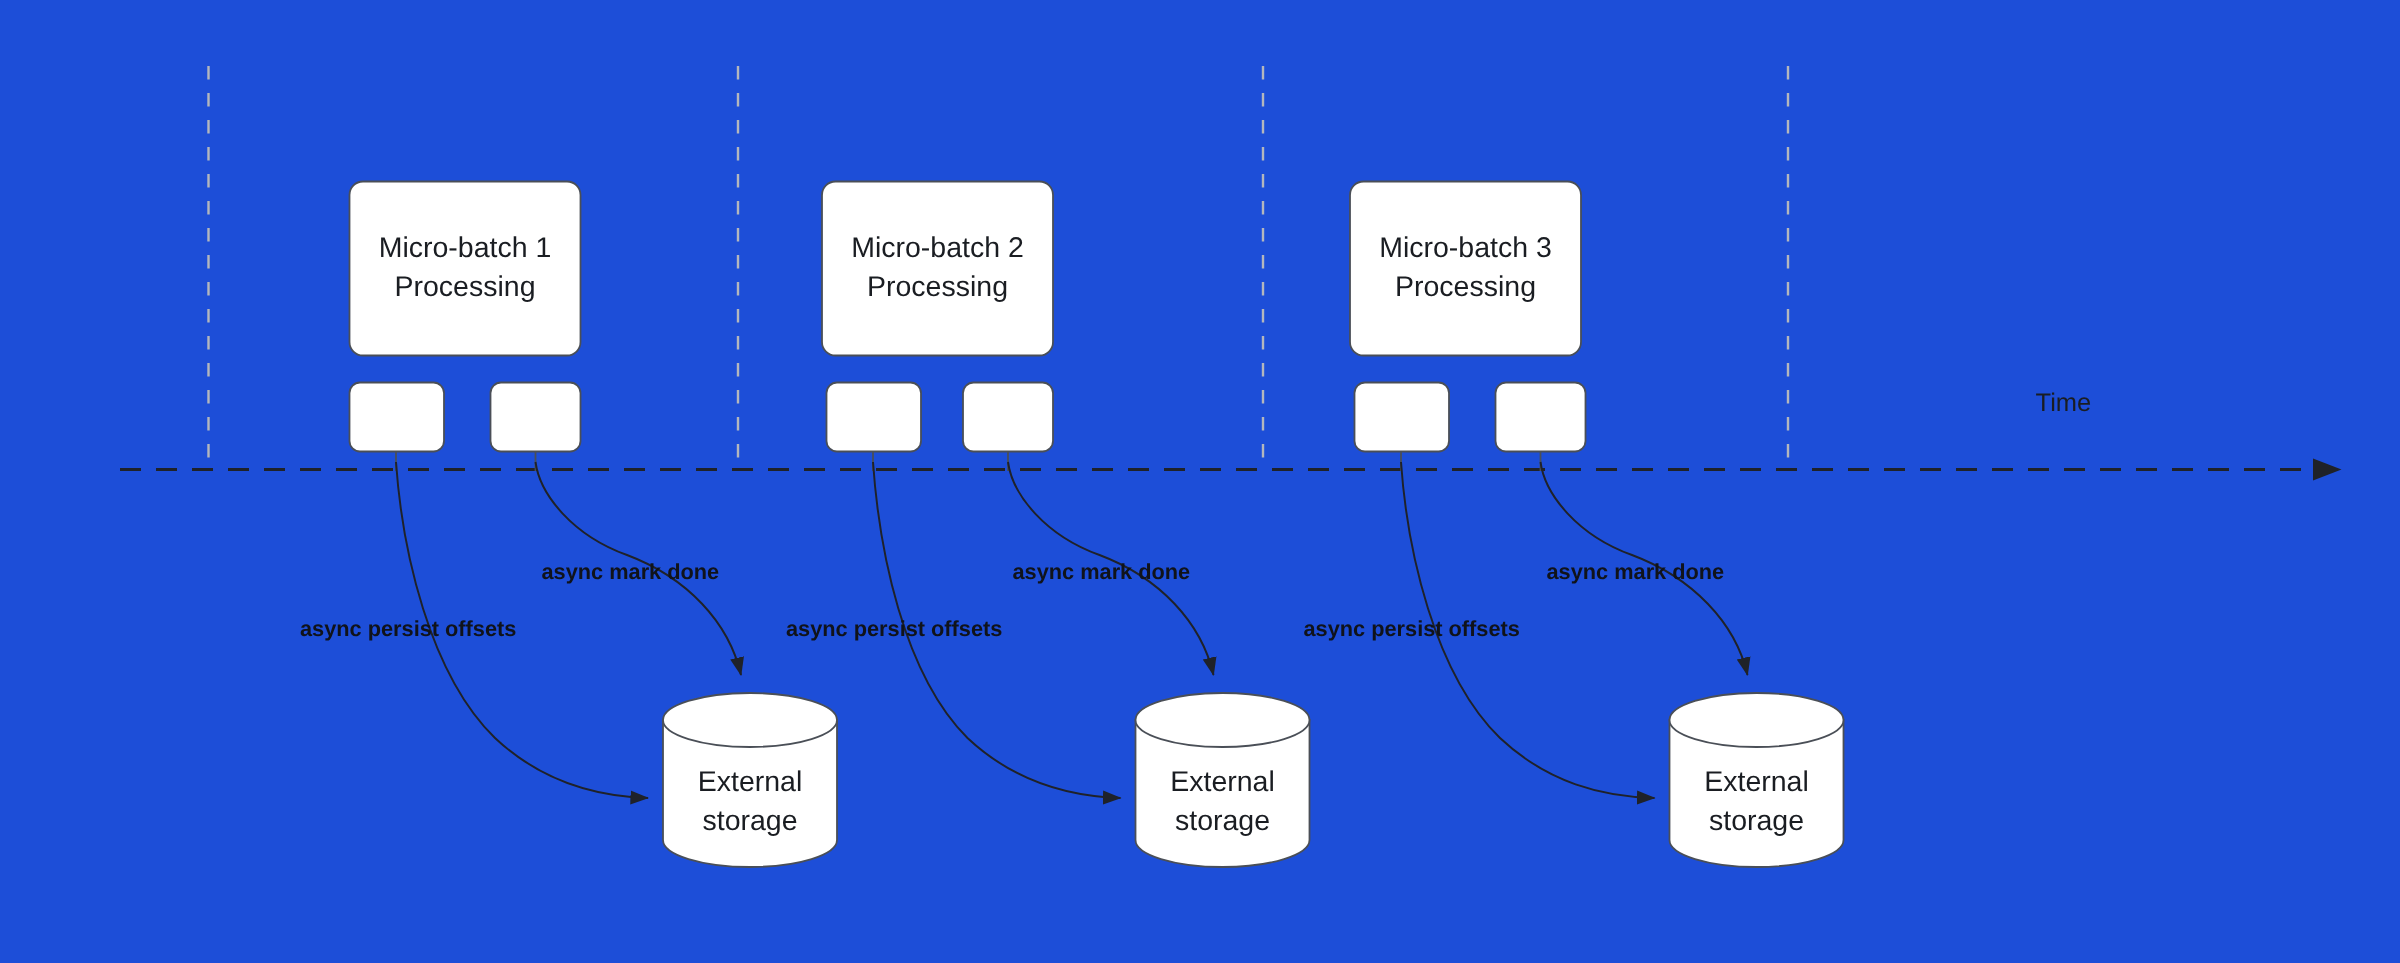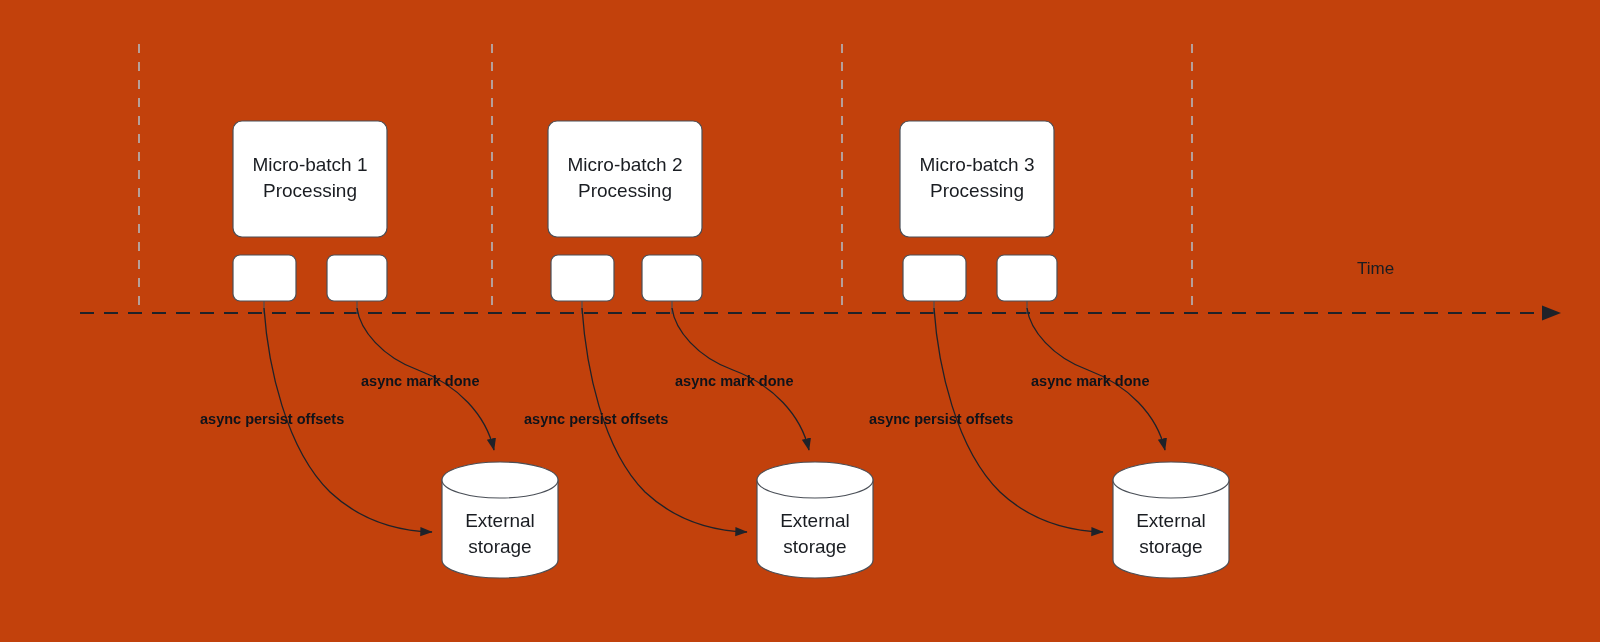--- a/index.html
+++ b/index.html
@@ -7,21 +7,21 @@
     padding: 0;
     background: #ffffff;
   }
   body {
     font-family: "Liberation Sans", sans-serif;
   }
   #canvas {
     position: relative;
     width: 1600px;
     height: 642px;
-    background: #c2410c;
+    background: #1d4ed8;
     overflow: hidden;
   }
   #diagram-svg {
     position: absolute;
     left: 0;
     top: 0;
     width: 1600px;
     height: 642px;
   }
   .shape-label {

